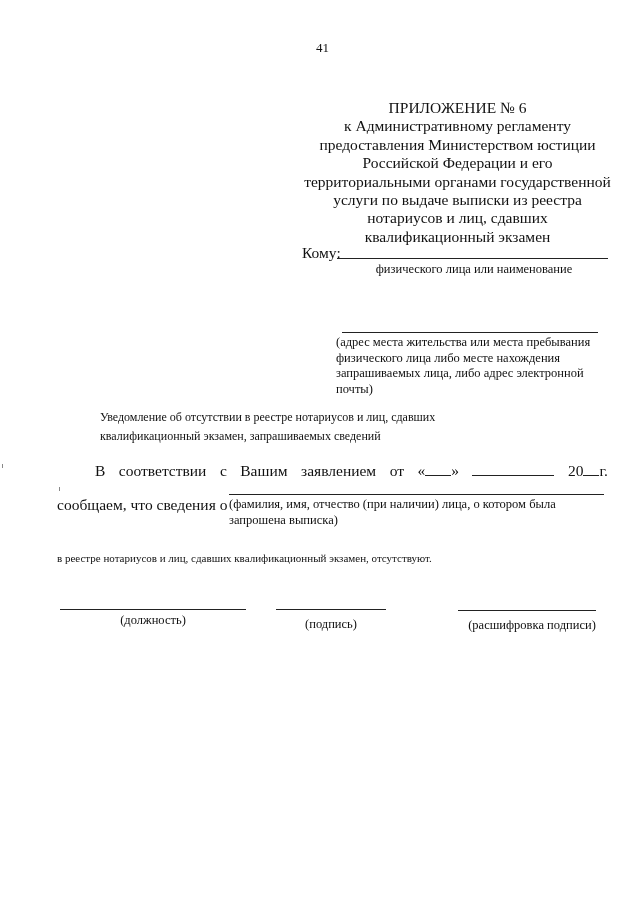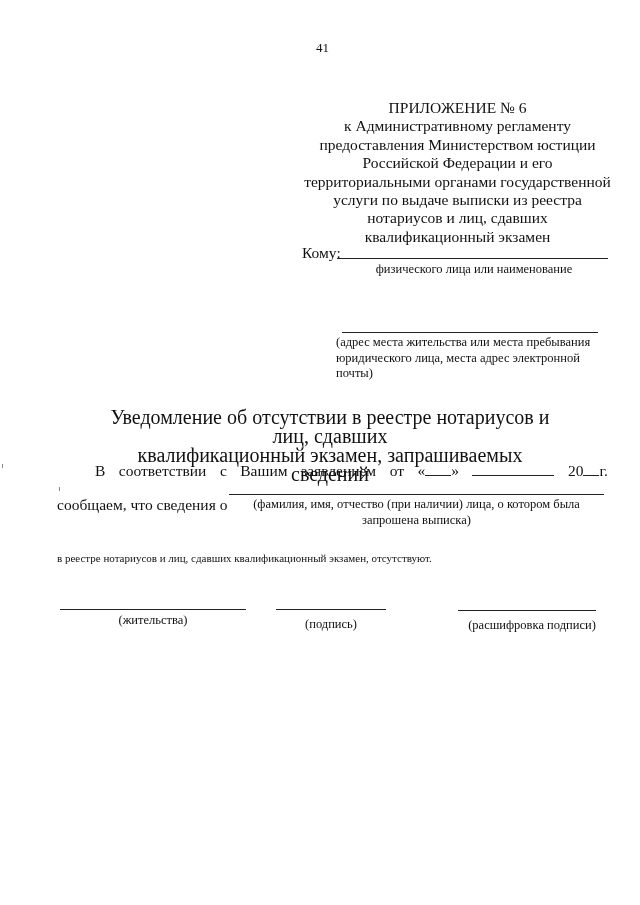--- a/index.html
+++ b/index.html
@@ -46,22 +46,22 @@
       border-top: 1px solid #222;
     }
     .addr-caption {
       left: 336px; top: 335px; width: 276px;
       text-align: left;
       font-size: 12.5px;
       line-height: 15.5px;
     }
     .notice-title {
       left: 100px; top: 408px; width: 460px;
-      text-align: center;
-      font-size: 20px;
+      text-align: left;
+      font-size: 12px;
       line-height: 19px;
     }
     .para-line1 {
       left: 57px; top: 462px; width: 551px;
       font-size: 15.5px;
       display: flex;
       justify-content: space-between;
       align-items: baseline;
     }
     .para-line1 .indent { padding-left: 38px; }
@@ -75,21 +75,20 @@
       left: 57px; top: 480px;
       font-size: 15.5px;
       margin-top: 16px;
     }
     .about-line {
       left: 229px; top: 494px; width: 375px;
       border-top: 1px solid #222;
     }
     .about-caption {
       left: 229px; top: 497px; width: 375px;
-      text-align: center;
       font-size: 12.5px;
       line-height: 15.5px;
     }
     .para-line3 {
       left: 57px; top: 527px;
       font-size: 11px;
       margin-top: 25px;
     }
     .sig-line {
       border-top: 1px solid #222;
@@ -120,21 +119,22 @@
 
 <div class="abs komu-label">Кому:</div>
 <div class="abs komu-line"></div>
 <div class="abs komu-caption">
   <div>физического лица или наименование</div>
 </div>
 
 <div class="abs addr-line"></div>
 <div class="abs addr-caption">
   <div>(адрес места жительства или места пребывания</div>
-  <div>юридического лица, места адрес электронной</div>
+  <div>физического лица либо месте нахождения</div>
+  <div>запрашиваемых лица, либо адрес электронной</div>
   <div>почты)</div>
 </div>
 
 <div class="abs notice-title">
   <div>Уведомление об отсутствии в реестре нотариусов и лиц, сдавших</div>
   <div>квалификационный экзамен, запрашиваемых сведений</div>
 </div>
 
 <div class="abs para-line1">
   <span class="indent">В</span>
@@ -151,21 +151,21 @@
 <div class="abs para-line2">сообщаем, что сведения о</div>
 <div class="abs about-line"></div>
 <div class="abs about-caption">
   <div>(фамилия, имя, отчество (при наличии) лица, о котором была</div>
   <div>запрошена выписка)</div>
 </div>
 
 <div class="abs para-line3">в реестре нотариусов и лиц, сдавших квалификационный экзамен, отсутствуют.</div>
 
 <div class="abs sig-line" style="left:60px; top:609px; width:186px;"></div>
-<div class="abs sig-caption" style="left:60px; top:613px; width:186px;">(жительства)</div>
+<div class="abs sig-caption" style="left:60px; top:613px; width:186px;">(должность)</div>
 
 <div class="abs sig-line" style="left:276px; top:609px; width:110px;"></div>
 <div class="abs sig-caption" style="left:276px; top:617px; width:110px;">(подпись)</div>
 
 <div class="abs sig-line" style="left:458px; top:610px; width:138px;"></div>
 <div class="abs sig-caption" style="left:452px; top:618px; width:160px;">(расшифровка подписи)</div>
 
 <div class="abs mark" style="left:2px; top:464px;"></div>
 <div class="abs mark" style="left:59px; top:487px;"></div>
 

